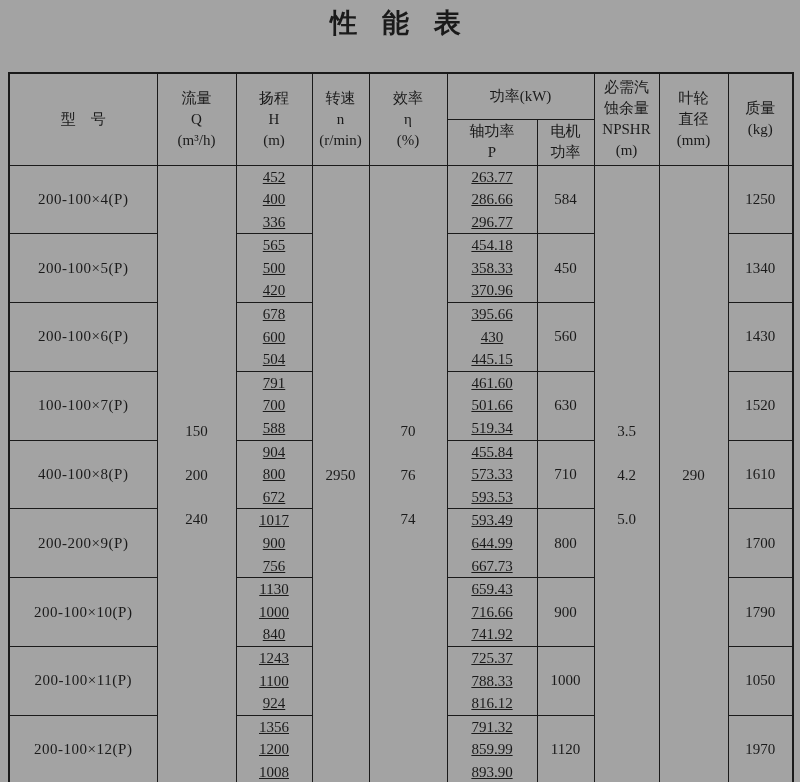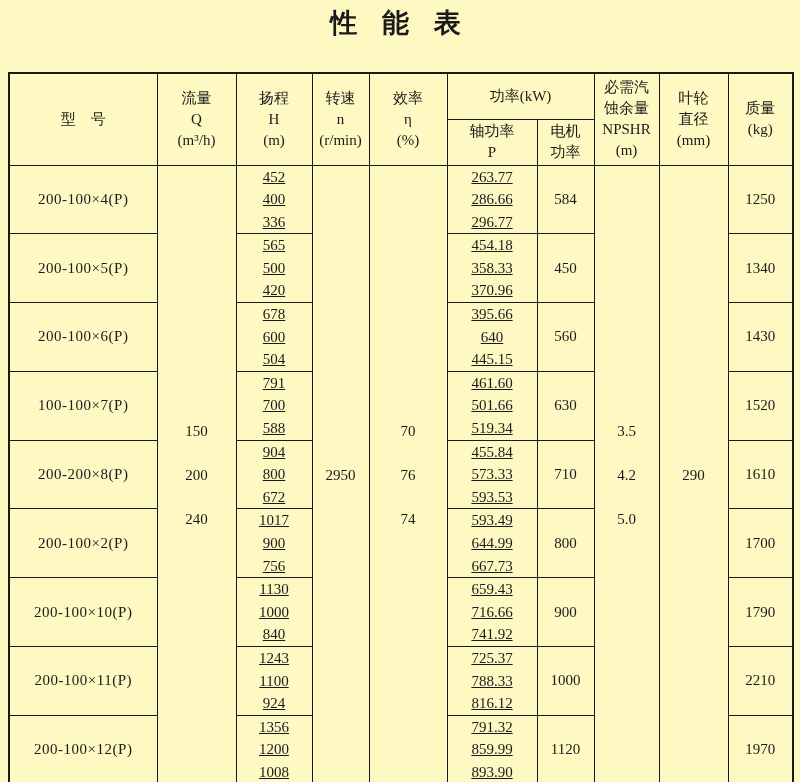--- a/index.html
+++ b/index.html
@@ -1,20 +1,20 @@
 <!DOCTYPE html>
 <html><head>
 <meta charset="utf-8">
 <style>
   * { margin:0; padding:0; box-sizing:border-box; }
   html,body { background:#ffffff; }
   .page {
     position:relative;
     width:800px; height:782px;
-    background:#fef9c3;
+    background:#a3a3a3;
     color:#1a1a1a;
     font-family:"Liberation Serif", "DejaVu Serif", serif;
     overflow:hidden;
   }
   .title {
     position:absolute; top:6px; left:0; width:100%;
     text-align:center;
     font-size:27px; font-weight:bold;
     letter-spacing:9px;
     line-height:34px;
@@ -141,49 +141,49 @@
 370.96</td>
         <td>450</td>
         <td>1340</td>
       </tr>
       <tr>
         <td class="model">200-100×6(P)</td>
         <td class="lines">678
 600
 504</td>
         <td class="lines">395.66
-640
+430
 445.15</td>
         <td>560</td>
         <td>1430</td>
       </tr>
       <tr>
         <td class="model">100-100×7(P)</td>
         <td class="lines">791
 700
 588</td>
         <td class="lines">461.60
 501.66
 519.34</td>
         <td>630</td>
         <td>1520</td>
       </tr>
       <tr>
-        <td class="model">200-200×8(P)</td>
+        <td class="model">400-100×8(P)</td>
         <td class="lines">904
 800
 672</td>
         <td class="lines">455.84
 573.33
 593.53</td>
         <td>710</td>
         <td>1610</td>
       </tr>
       <tr>
-        <td class="model">200-100×2(P)</td>
+        <td class="model">200-200×9(P)</td>
         <td class="lines">1017
 900
 756</td>
         <td class="lines">593.49
 644.99
 667.73</td>
         <td>800</td>
         <td>1700</td>
       </tr>
       <tr>
@@ -199,21 +199,21 @@
       </tr>
       <tr>
         <td class="model">200-100×11(P)</td>
         <td class="lines">1243
 1100
 924</td>
         <td class="lines">725.37
 788.33
 816.12</td>
         <td>1000</td>
-        <td>2210</td>
+        <td>1050</td>
       </tr>
       <tr>
         <td class="model">200-100×12(P)</td>
         <td class="lines">1356
 1200
 1008</td>
         <td class="lines">791.32
 859.99
 893.90</td>
         <td>1120</td>

